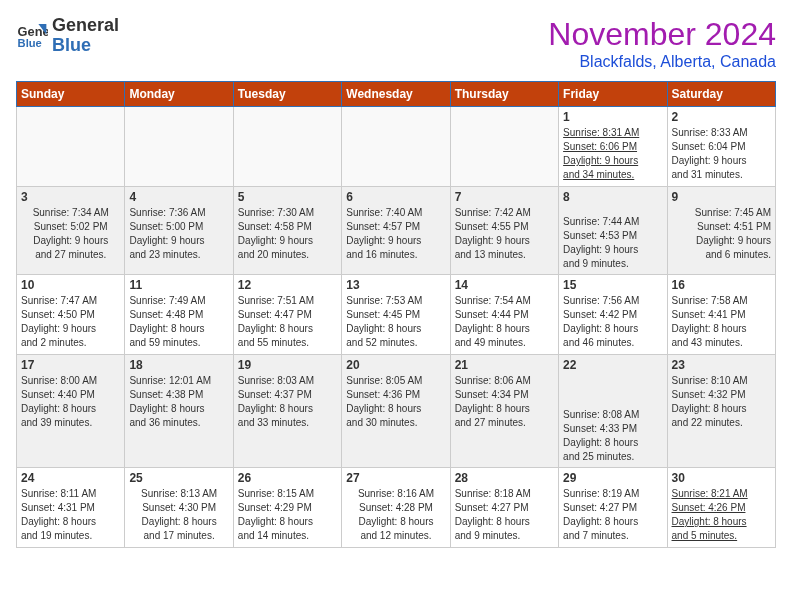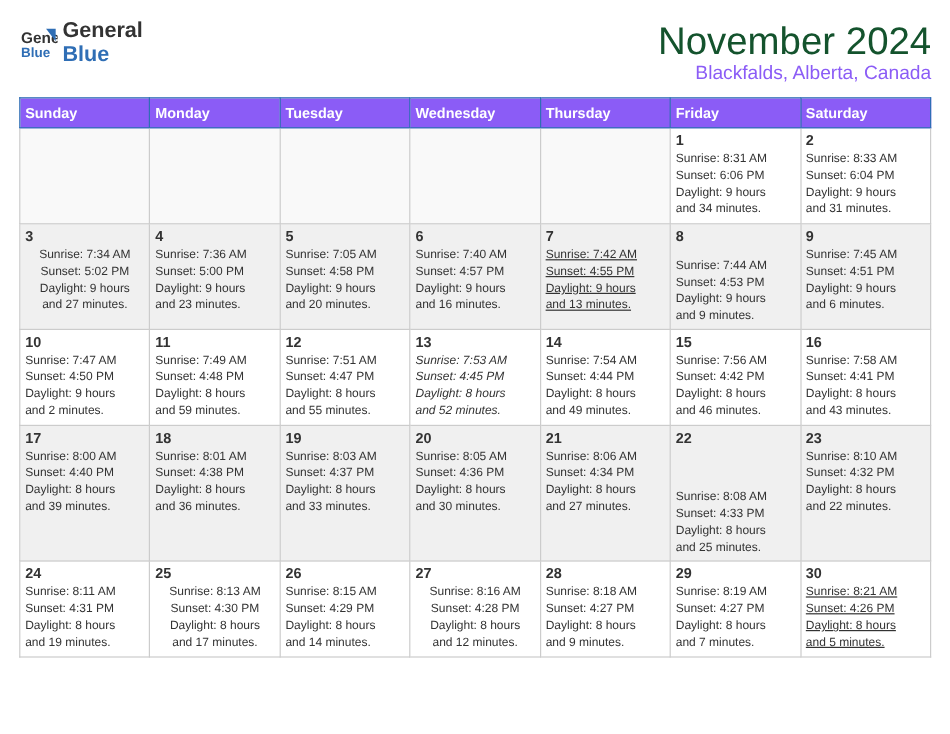--- a/index.html
+++ b/index.html
@@ -33,33 +33,33 @@
     .logo-icon {
       width: 32px;
       height: 32px;
     }
     .title-area {
       text-align: right;
     }
     .month-title {
       font-size: 32px;
       font-weight: normal;
-      color: #14532d;
+      color: #a21caf;
     }
     .subtitle {
       font-size: 16px;
-      color: #8b5cf6;
+      color: #1d4ed8;
     }
     table {
       width: 100%;
       border-collapse: collapse;
       table-layout: fixed;
     }
     th {
-      background-color: #8b5cf6;
+      background-color: #c2410c;
       color: #fff;
       font-size: 12px;
       font-weight: bold;
       padding: 5px 4px;
       text-align: left;
       border: 1px solid #2f6eb5;
     }
     td {
       border: 1px solid #ccc;
       vertical-align: top;
@@ -123,21 +123,21 @@
   </thead>
   <tbody id="calendar-body">
   <tr>
         <td class="empty"></td>
         <td class="empty"></td>
         <td class="empty"></td>
         <td class="empty"></td>
         <td class="empty"></td>
         <td>
           <span class="day-num">1</span>
-          <div class="day-info" style="white-space: pre-line;">Sunrise: 8:31 AM
+          <div class="day-info" style="white-space: pre-line; text-decoration: underline;">Sunrise: 8:31 AM
 Sunset: 6:06 PM
 Daylight: 9 hours
 and 34 minutes.</div>
         </td>
         <td>
           <span class="day-num">2</span>
           <div class="day-info" style="white-space: pre-line;">Sunrise: 8:33 AM
 Sunset: 6:04 PM
 Daylight: 9 hours
 and 31 minutes.</div>
@@ -153,49 +153,49 @@
         </td>
         <td class="shaded">
           <span class="day-num">4</span>
           <div class="day-info" style="white-space: pre-line;">Sunrise: 7:36 AM
 Sunset: 5:00 PM
 Daylight: 9 hours
 and 23 minutes.</div>
         </td>
         <td class="shaded">
           <span class="day-num">5</span>
-          <div class="day-info" style="white-space: pre-line;">Sunrise: 7:05 AM
+          <div class="day-info" style="white-space: pre-line;">Sunrise: 7:30 AM
 Sunset: 4:58 PM
 Daylight: 9 hours
 and 20 minutes.</div>
         </td>
         <td class="shaded">
           <span class="day-num">6</span>
           <div class="day-info" style="white-space: pre-line;">Sunrise: 7:40 AM
 Sunset: 4:57 PM
 Daylight: 9 hours
 and 16 minutes.</div>
         </td>
         <td class="shaded">
           <span class="day-num">7</span>
-          <div class="day-info" style="white-space: pre-line; text-decoration: underline;">Sunrise: 7:42 AM
+          <div class="day-info" style="white-space: pre-line;">Sunrise: 7:42 AM
 Sunset: 4:55 PM
 Daylight: 9 hours
 and 13 minutes.</div>
         </td>
         <td class="shaded">
           <span class="day-num">8</span>
           <div class="day-info" style="white-space: pre-line; margin-top: 11px;">Sunrise: 7:44 AM
 Sunset: 4:53 PM
 Daylight: 9 hours
 and 9 minutes.</div>
         </td>
         <td class="shaded">
           <span class="day-num">9</span>
-          <div class="day-info" style="white-space: pre-line;">Sunrise: 7:45 AM
+          <div class="day-info" style="white-space: pre-line; text-align: right;">Sunrise: 7:45 AM
 Sunset: 4:51 PM
 Daylight: 9 hours
 and 6 minutes.</div>
         </td>
       </tr>
       <tr>
         <td>
           <span class="day-num">10</span>
           <div class="day-info" style="white-space: pre-line;">Sunrise: 7:47 AM
 Sunset: 4:50 PM
@@ -211,21 +211,21 @@
         </td>
         <td>
           <span class="day-num">12</span>
           <div class="day-info" style="white-space: pre-line;">Sunrise: 7:51 AM
 Sunset: 4:47 PM
 Daylight: 8 hours
 and 55 minutes.</div>
         </td>
         <td>
           <span class="day-num">13</span>
-          <div class="day-info" style="white-space: pre-line; font-style: italic;">Sunrise: 7:53 AM
+          <div class="day-info" style="white-space: pre-line;">Sunrise: 7:53 AM
 Sunset: 4:45 PM
 Daylight: 8 hours
 and 52 minutes.</div>
         </td>
         <td>
           <span class="day-num">14</span>
           <div class="day-info" style="white-space: pre-line;">Sunrise: 7:54 AM
 Sunset: 4:44 PM
 Daylight: 8 hours
 and 49 minutes.</div>
@@ -248,21 +248,21 @@
       <tr>
         <td class="shaded">
           <span class="day-num">17</span>
           <div class="day-info" style="white-space: pre-line;">Sunrise: 8:00 AM
 Sunset: 4:40 PM
 Daylight: 8 hours
 and 39 minutes.</div>
         </td>
         <td class="shaded">
           <span class="day-num">18</span>
-          <div class="day-info" style="white-space: pre-line;">Sunrise: 8:01 AM
+          <div class="day-info" style="white-space: pre-line;">Sunrise: 12:01 AM
 Sunset: 4:38 PM
 Daylight: 8 hours
 and 36 minutes.</div>
         </td>
         <td class="shaded">
           <span class="day-num">19</span>
           <div class="day-info" style="white-space: pre-line;">Sunrise: 8:03 AM
 Sunset: 4:37 PM
 Daylight: 8 hours
 and 33 minutes.</div>

